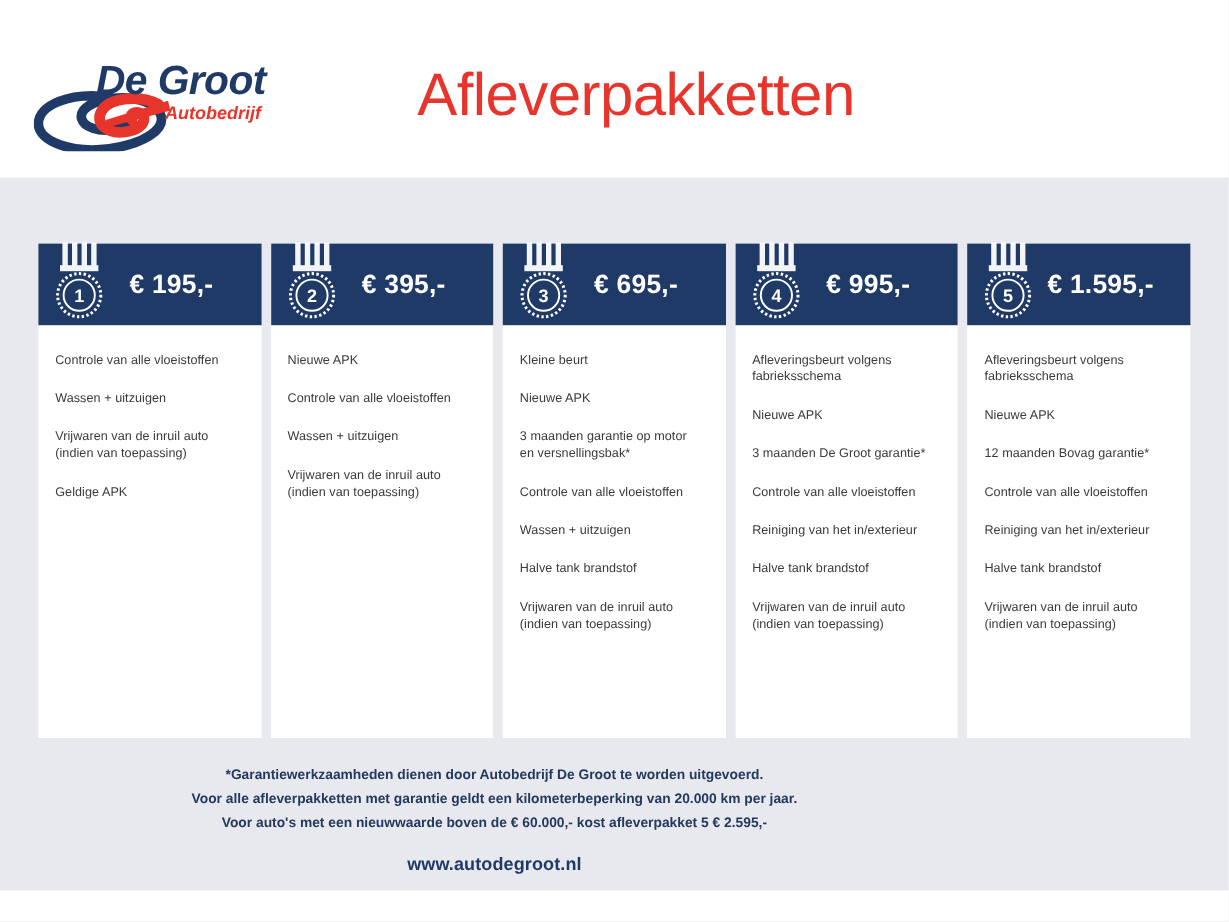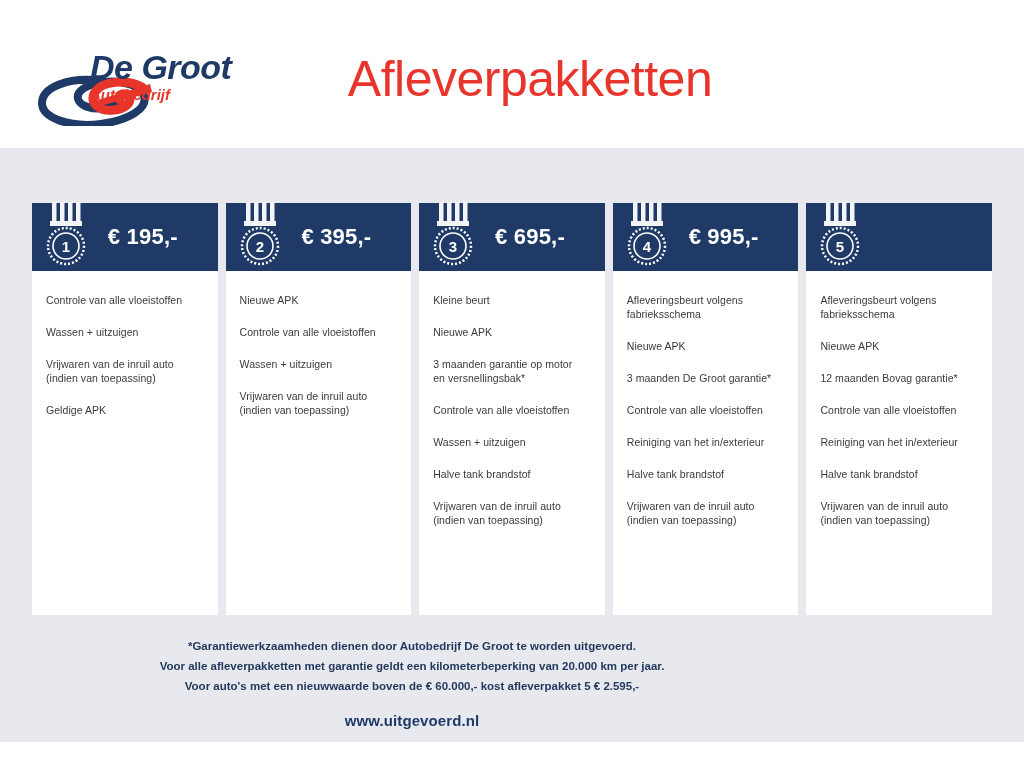--- a/index.html
+++ b/index.html
@@ -25,21 +25,21 @@
   
   .header-band {
     position: absolute;
     left: 0; top: 0;
     width: 1024px;
     height: 148px;
     background: #ffffff;
   }
   .logo {
     position: absolute;
-    left: 38px;
+    left: 28px;
     top: 48px;
     width: 215px;
     height: 78px;
   }
   .logo svg { display: block; }
 
   .page-title {
     position: absolute;
     left: 0;
     top: 48px;
@@ -154,21 +154,21 @@
         <path d="M64 33 C30 28 4 40 4 55 C4 70 32 80 63 76 C92 72 110 60 106 48
                  C103 38 86 32 66 34 C49 36 38 43 40 51 C42 58 54 62 67 60
                  C76 58 82 54 81 50" fill="none" stroke="#1f3a66" stroke-width="8" stroke-linecap="round"></path>
 
         <path d="M104 39 C88 31 64 33 57 44 C50 55 62 64 76 62 C86 61 92 56 92 51
                  C92 47 88 45 84 46 C81 47 80 50 82 52" fill="none" stroke="#e8352c" stroke-width="9" stroke-linecap="round"></path>
         <path d="M60 52 L112 36 L114 44 L62 58 Z" fill="#e8352c"></path>
       </svg>
       <div style="position:absolute;left:52px;top:0;">
         <div style="font-size:34px;font-weight:bold;font-style:italic;color:#1f3a66;line-height:38px;letter-spacing:-0.5px;">De Groot</div>
-        <div style="font-size:15px;font-weight:bold;font-style:italic;color:#e8352c;line-height:18px;padding-right:4px;">Autobedrijf</div>
+        <div style="font-size:15px;font-weight:bold;font-style:italic;color:#e8352c;line-height:18px;text-align:right;padding-right:4px;">Autobedrijf</div>
       </div>
     </div>
 
     <div class="page-title">Afleverpakketten</div>
   </div>
 
   <div class="cards">
 
     <div class="card">
       <div class="card-header">
@@ -295,38 +295,39 @@
               <rect x="16" y="0" width="4.5" height="22"></rect>
               <rect x="24" y="0" width="4.5" height="22"></rect>
               <rect x="32" y="0" width="4.5" height="22"></rect>
               <rect x="6" y="19" width="32" height="5"></rect>
             </g>
             <circle cx="22" cy="44" r="18" fill="none" stroke="#ffffff" stroke-width="2.5" stroke-dasharray="2 2"></circle>
             <circle cx="22" cy="44" r="13" fill="none" stroke="#ffffff" stroke-width="1.6"></circle>
             <text x="22" y="50" text-anchor="middle" font-family="Liberation Sans, sans-serif" font-size="15" font-weight="bold" fill="#ffffff">5</text>
           </svg>
         </span>
+        <div class="price">€ 1.595,-</div>
       </div>
       <div class="card-body">
         <div class="feature" style="white-space:pre-line">Afleveringsbeurt volgens
 fabrieksschema</div>
         <div class="feature" style="white-space:pre-line">Nieuwe APK</div>
         <div class="feature" style="white-space:pre-line">12 maanden Bovag garantie*</div>
         <div class="feature" style="white-space:pre-line">Controle van alle vloeistoffen</div>
         <div class="feature" style="white-space:pre-line">Reiniging van het in/exterieur</div>
         <div class="feature" style="white-space:pre-line">Halve tank brandstof</div>
         <div class="feature" style="white-space:pre-line">Vrijwaren van de inruil auto
 (indien van toepassing)</div>
       </div>
     </div>
 
   </div>
 
   <div class="footer">
     <div class="footnote">*Garantiewerkzaamheden dienen door Autobedrijf De Groot te worden uitgevoerd.</div>
     <div class="footnote">Voor alle afleverpakketten met garantie geldt een kilometerbeperking van 20.000 km per jaar.</div>
     <div class="footnote">Voor auto's met een nieuwwaarde boven de € 60.000,- kost afleverpakket 5 € 2.595,-</div>
-    <div class="website">www.uitgevoerd.nl</div>
+    <div class="website">www.autodegroot.nl</div>
   </div>
 
   <div class="footer-band"></div>
 
 </div>
 
 </body></html>

